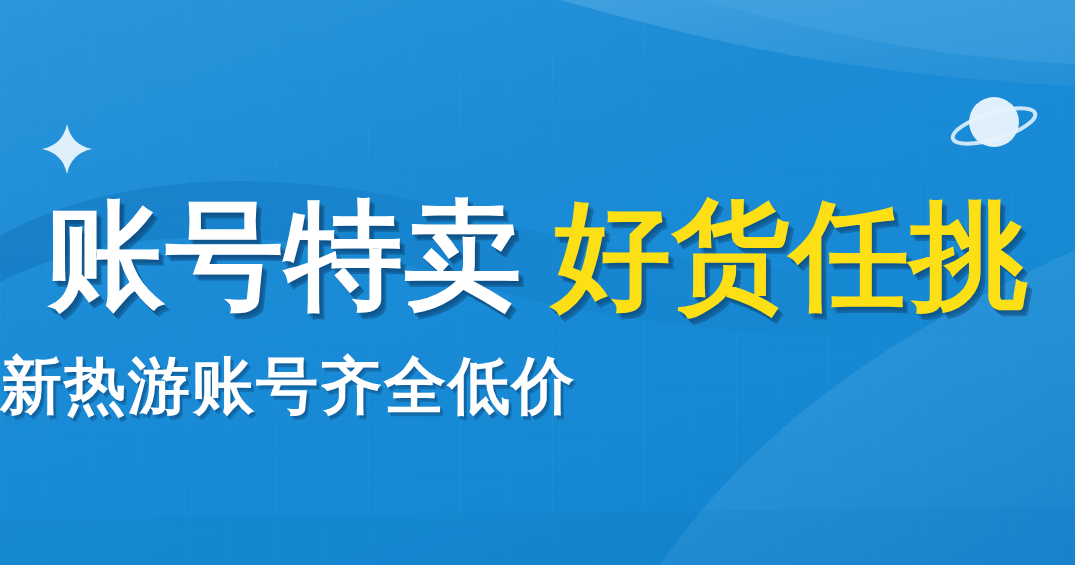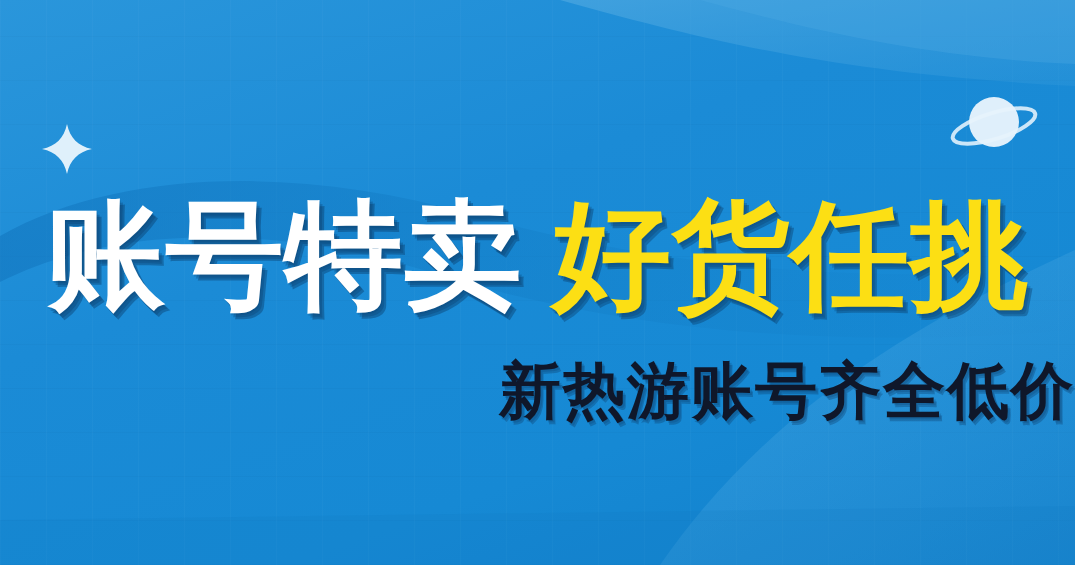--- a/index.html
+++ b/index.html
@@ -106,28 +106,28 @@
       5px 6px 0 rgba(10,60,105,0.40),
       3px 4px 0 rgba(10,60,105,0.28),
       1px 2px 0 rgba(10,60,105,0.20);
   }
 
   .subhead {
     position: absolute;
     left: 0;
     top: 360px;
     width: 1075px;
-    text-align: right;
+    text-align: left;
     white-space: nowrap;
     line-height: 1;
     font-size: 62px;
     font-weight: 700;
     letter-spacing: 2px;
-    color: #0f172a;
-    font-family: Liberation Sans, sans-serif;
+    color: #ffffff;
+    font-family: Liberation Mono, monospace;
     text-shadow:
       3px 4px 0 rgba(12,62,108,0.34),
       2px 2px 0 rgba(12,62,108,0.24);
   }
 
   
   .logo {
     position: absolute;
     left: 818px;
     top: 424px;

